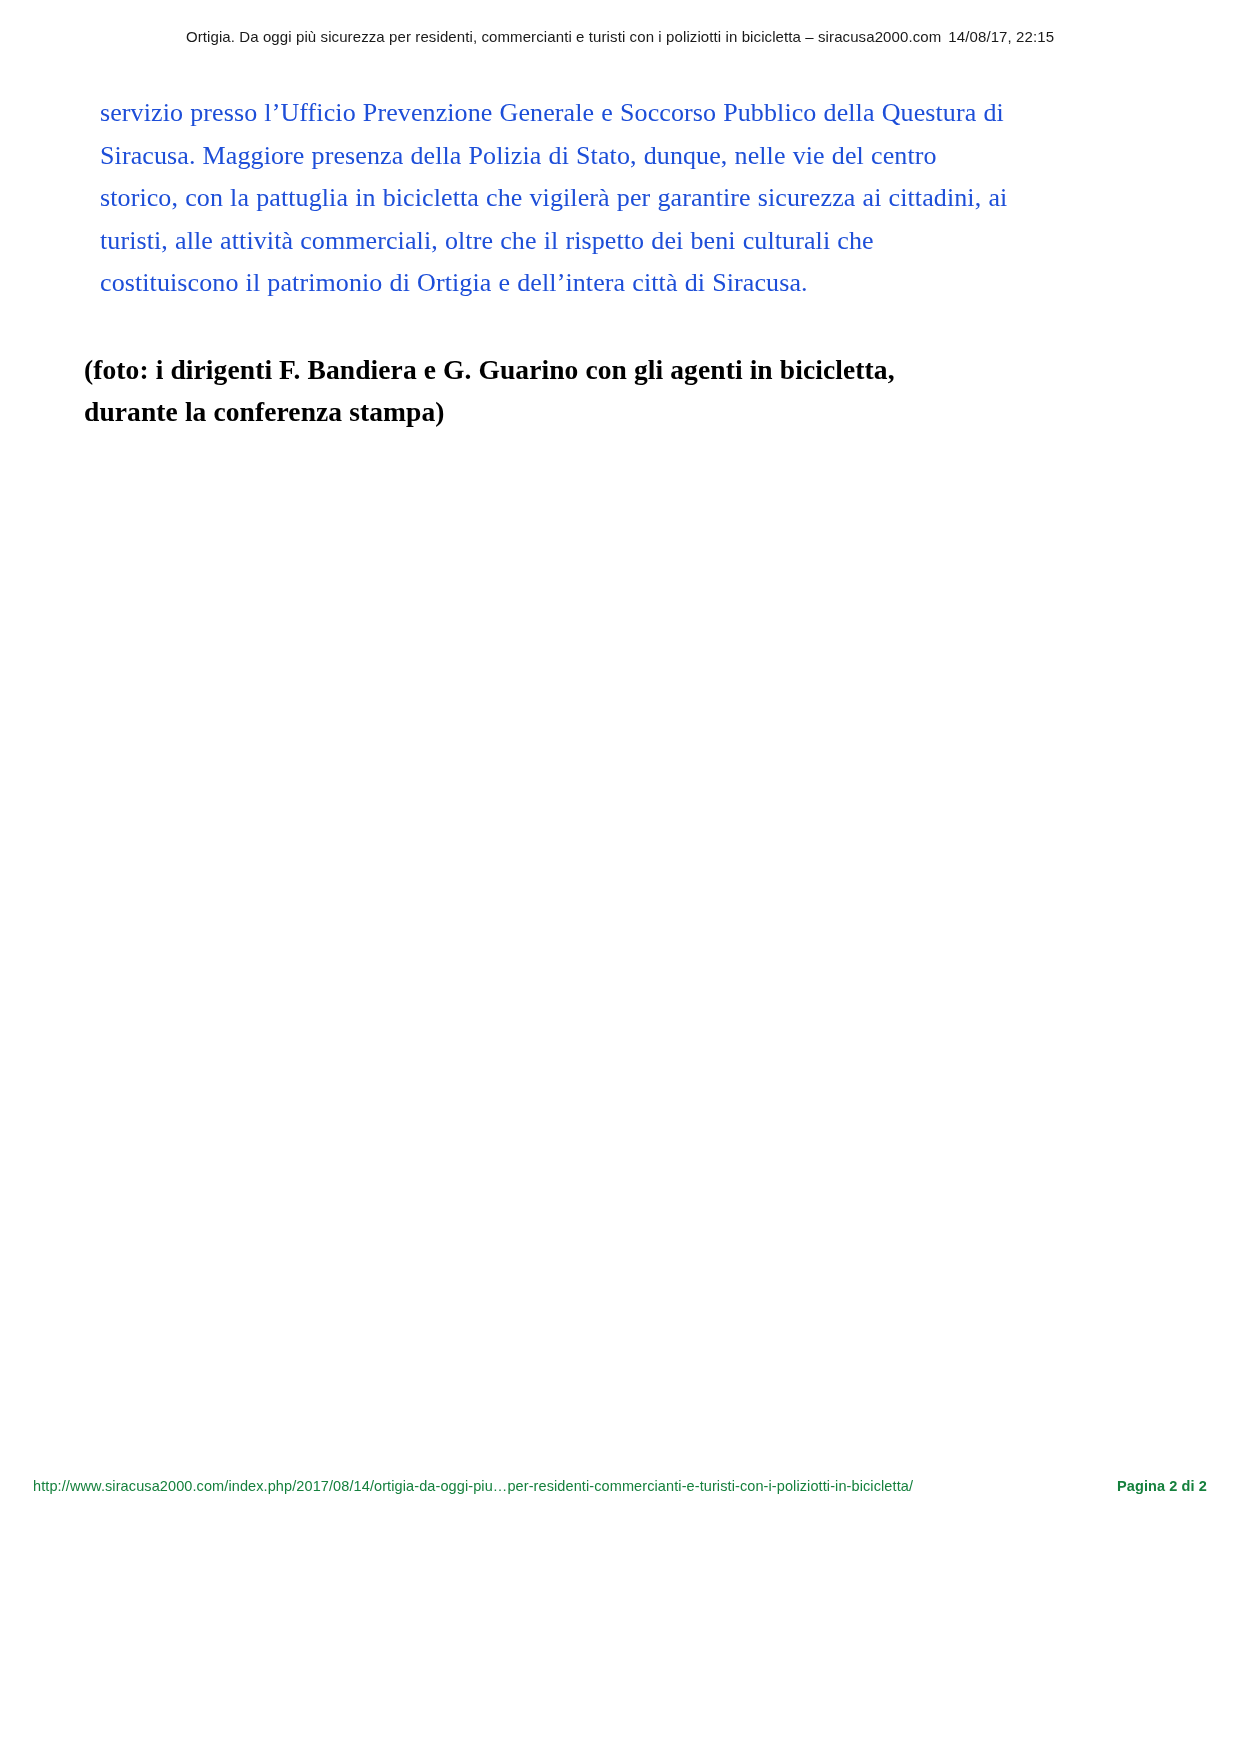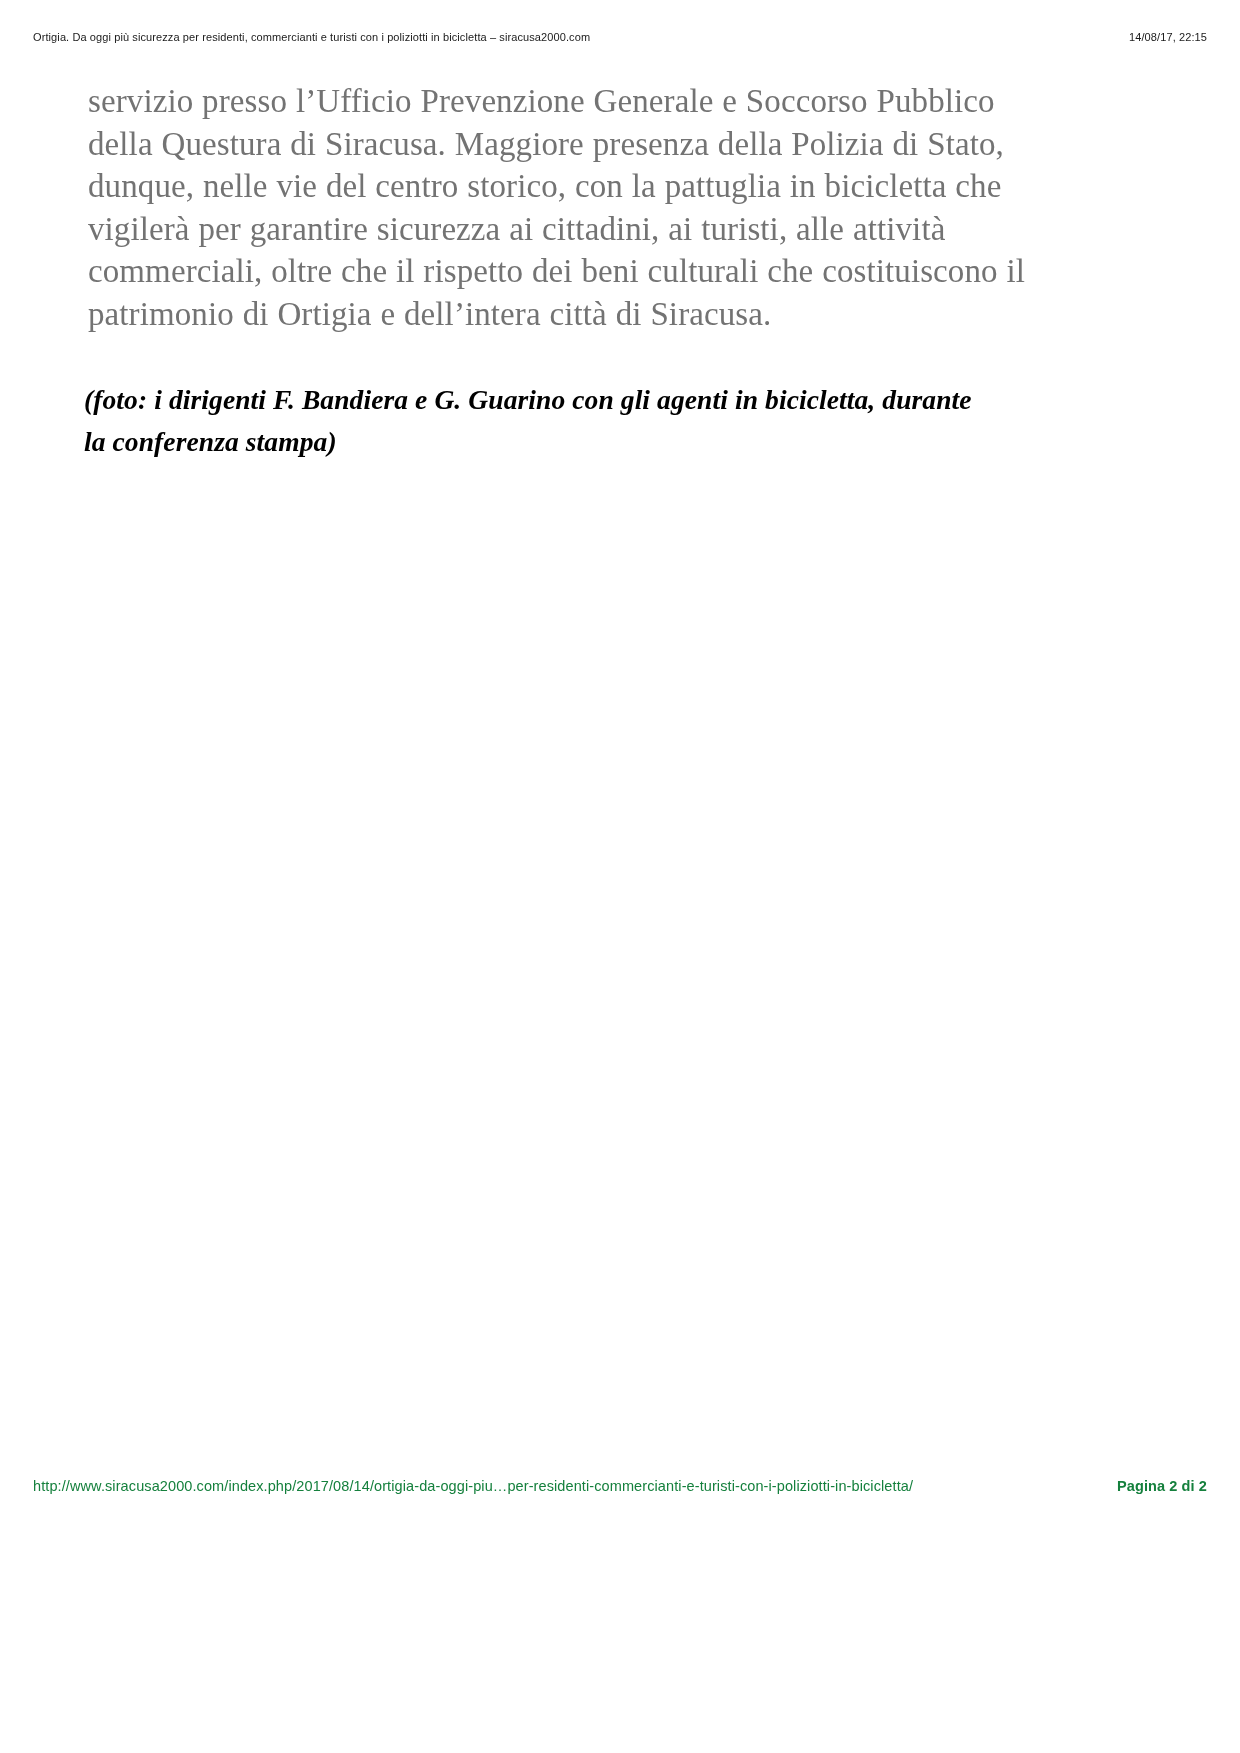--- a/index.html
+++ b/index.html
@@ -17,23 +17,23 @@
   }
 
   
   .page-header {
     position: absolute;
     top: 28px;
     left: 33px;
     right: 33px;
     display: flex;
     align-items: baseline;
-    justify-content: space-between;
+    justify-content: center;
     font-family: "Liberation Sans", sans-serif;
-    font-size: 11px;
+    font-size: 15px;
     line-height: 18px;
     color: #1a1a1a;
     letter-spacing: 0.1px;
     white-space: nowrap;
   }
   .page-header .doc-title {
     overflow: hidden;
     text-overflow: ellipsis;
   }
   .page-header .doc-timestamp {
@@ -43,34 +43,33 @@
 
   
   .content {
     position: absolute;
     top: 76px;
     left: 84px;
     width: 948px;
   }
 
   .body-paragraph {
-    margin: 4px;
+    margin: 16px;
     font-family: "Liberation Serif", "DejaVu Serif", serif;
-    font-size: 33px;
+    font-size: 26px;
     line-height: 42.5px;
-    color: #737373;
+    color: #1d4ed8;
     text-align: left;
     letter-spacing: 0.1px;
     word-spacing: 0.5px;
   }
 
   .caption-paragraph {
     margin: 44px 0 0 0;
     font-family: "Liberation Serif", "DejaVu Serif", serif;
-    font-style: italic;
     font-weight: bold;
     font-size: 27.5px;
     line-height: 42px;
     color: #000000;
     letter-spacing: 0.1px;
     max-width: 900px;
   }
 
   
   .page-footer {

